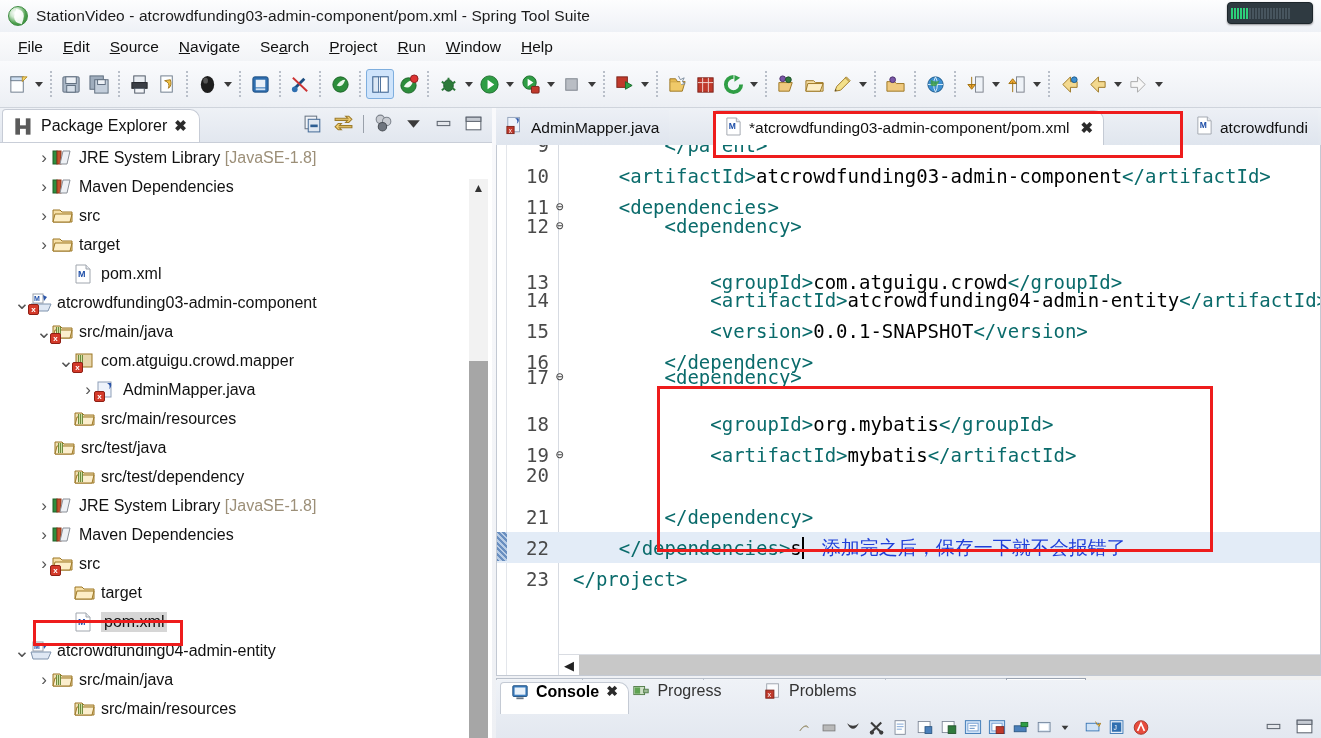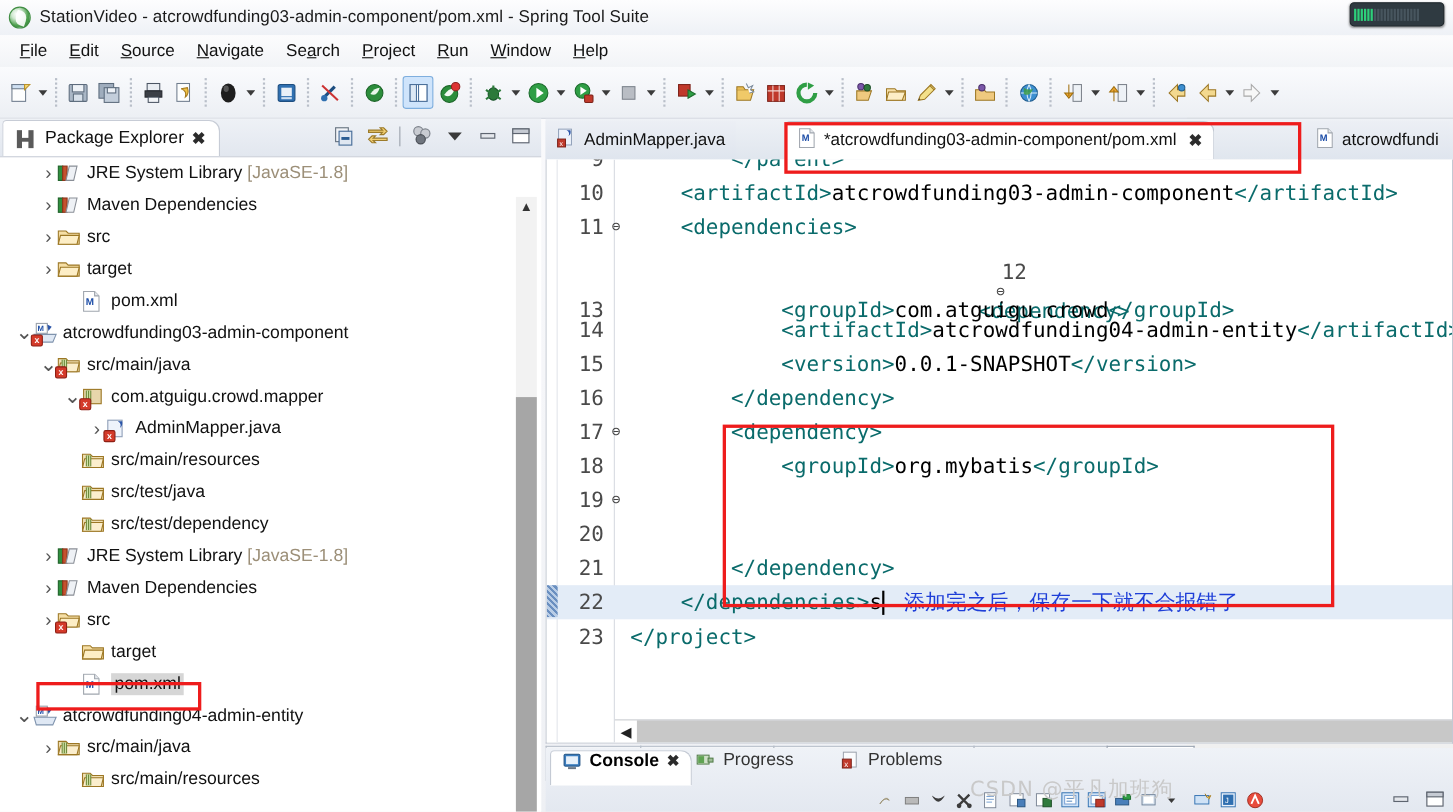--- a/index.html
+++ b/index.html
@@ -635,21 +635,21 @@
             <span class="twist"></span>
             <span class="ticon"><svg width="21" height="19" viewBox="0 0 21 19">
                 <path d="M1 4 h7 l2 2 h10 v10 H1z" fill="#f0dfb3" stroke="#9c7724"></path>
                 <path d="M3 8 h17 l-2 8 H1z" fill="#fbeecd" stroke="#9c7724"></path>
                 <rect x="4" y="5" width="5" height="10" fill="#6f8b3c"></rect>
                 <rect x="5" y="5" width="1" height="10" fill="#cfe0a5"></rect>
                 <rect x="7" y="5" width="1" height="10" fill="#cfe0a5"></rect>
               </svg></span>
             <span class="tlabel">src/main/resources</span>
           </div>
-          <div class="trow" style="padding-left: 58px;">
+          <div class="trow" style="padding-left: 38px;">
             <span class="twist"></span>
             <span class="ticon"><svg width="21" height="19" viewBox="0 0 21 19">
                 <path d="M1 4 h7 l2 2 h10 v10 H1z" fill="#f0dfb3" stroke="#9c7724"></path>
                 <path d="M3 8 h17 l-2 8 H1z" fill="#fbeecd" stroke="#9c7724"></path>
                 <rect x="4" y="5" width="5" height="10" fill="#6f8b3c"></rect>
                 <rect x="5" y="5" width="1" height="10" fill="#cfe0a5"></rect>
                 <rect x="7" y="5" width="1" height="10" fill="#cfe0a5"></rect>
               </svg></span>
             <span class="tlabel">src/test/java</span>
           </div>
@@ -778,29 +778,29 @@
       </div>
 
     <div class="ed-body">
       <div class="gutter">
         <div class="gutter-bar"></div>
       </div>
       <div class="code-area" id="code-area">
           <div class="cline" style="top: -16px;"><span class="lno">9</span><span class="fold"></span><span class="ctext">	<span class="tag">&lt;/parent&gt;</span></span></div>
           <div class="cline" style="top: 15px;"><span class="lno">10</span><span class="fold"></span><span class="ctext">    <span class="tag">&lt;artifactId&gt;</span>atcrowdfunding03-admin-component<span class="tag">&lt;/artifactId&gt;</span></span></div>
           <div class="cline" style="top: 46px;"><span class="lno">11</span><span class="fold">⊖</span><span class="ctext">    <span class="tag">&lt;dependencies&gt;</span></span></div>
-          <div class="cline" style="top: 92px; flex-direction: column;"><span class="lno">12</span><span class="fold">⊖</span><span class="ctext">        <span class="tag">&lt;dependency&gt;</span></span></div>
+          <div class="cline" style="top: 65px;"><span class="lno">12</span><span class="fold">⊖</span><span class="ctext">        <span class="tag">&lt;dependency&gt;</span></span></div>
           <div class="cline" style="top: 108px; margin-top: 13px;"><span class="lno">13</span><span class="fold"></span><span class="ctext">            <span class="tag">&lt;groupId&gt;</span>com.atguigu.crowd<span class="tag">&lt;/groupId&gt;</span></span></div>
           <div class="cline" style="top: 139px;"><span class="lno">14</span><span class="fold"></span><span class="ctext">            <span class="tag">&lt;artifactId&gt;</span>atcrowdfunding04-admin-entity<span class="tag">&lt;/artifactId&gt;</span></span></div>
           <div class="cline" style="top: 170px;"><span class="lno">15</span><span class="fold"></span><span class="ctext">            <span class="tag">&lt;version&gt;</span>0.0.1-SNAPSHOT<span class="tag">&lt;/version&gt;</span></span></div>
           <div class="cline" style="top: 201px;"><span class="lno">16</span><span class="fold"></span><span class="ctext">        <span class="tag">&lt;/dependency&gt;</span></span></div>
-          <div class="cline" style="top: 232px;"><span class="lno">17</span><span class="fold">⊖</span><span class="ctext">        <span class="tag">&lt;dependency&gt;</span></span></div>
+          <div class="cline" style="top: 216px;"><span class="lno">17</span><span class="fold">⊖</span><span class="ctext">        <span class="tag">&lt;dependency&gt;</span></span></div>
           <div class="cline" style="top: 263px;"><span class="lno">18</span><span class="fold"></span><span class="ctext">            <span class="tag">&lt;groupId&gt;</span>org.mybatis<span class="tag">&lt;/groupId&gt;</span></span></div>
-          <div class="cline" style="top: 294px;"><span class="lno">19</span><span class="fold">⊖</span></div>
-          <div class="cline" style="top: 325px;"><span class="lno">20</span><span class="fold"></span></div>
+          <div class="cline" style="top: 294px;"><span class="lno">19</span><span class="fold">⊖</span><span class="ctext">            <span class="tag">&lt;artifactId&gt;</span>mybatis<span class="tag">&lt;/artifactId&gt;</span></span></div>
+          <div class="cline" style="top: 314px;"><span class="lno">20</span><span class="fold"></span></div>
           <div class="cline" style="top: 356px;"><span class="lno">21</span><span class="fold"></span><span class="ctext">        <span class="tag">&lt;/dependency&gt;</span></span></div>
           <div class="cline hl" style="top: 387px;"><div class="cur-marker"></div><span class="lno">22</span><span class="fold"></span><span class="ctext">    <span class="tag">&lt;/dependencies&gt;</span>s</span><span class="cursor-caret"></span><span class="note-cn" style="margin-left: 18px;">添加完之后，保存一下就不会报错了</span></div>
           <div class="cline" style="top: 418px;"><span class="lno">23</span><span class="fold"></span><span class="ctext"><span class="tag">&lt;/project&gt;</span></span></div>
         </div>
       <div class="hscroll">
         <div class="hscroll-left">◀</div>
       </div>
     </div>
 
     <div class="page-tabs" id="page-tabs">
@@ -907,18 +907,17 @@
       <svg class="ic" width="18" height="18" viewBox="0 0 20 20">
         <rect x="4" y="8" width="12" height="4" fill="#e4e7ec" stroke="#5e6570"></rect>
       </svg>
       <svg class="ic" width="18" height="18" viewBox="0 0 20 20">
         <rect x="3" y="4" width="14" height="12" fill="#fff" stroke="#5e6570"></rect>
         <rect x="3" y="4" width="14" height="4" fill="#c6cbd3" stroke="#5e6570"></rect>
       </svg>
     </div>
   </div>
 
-  <div class="watermark">CSDN @平凡加班狗</div>
 
   <div class="annot" id="annot-pom"></div>
   <div class="annot" style="left:657px;top:386px;width:556px;height:166px;"></div>
   <div class="annot" style="left:713px;top:111px;width:470px;height:47px;"></div>
 </div>
 
 </body></html>

